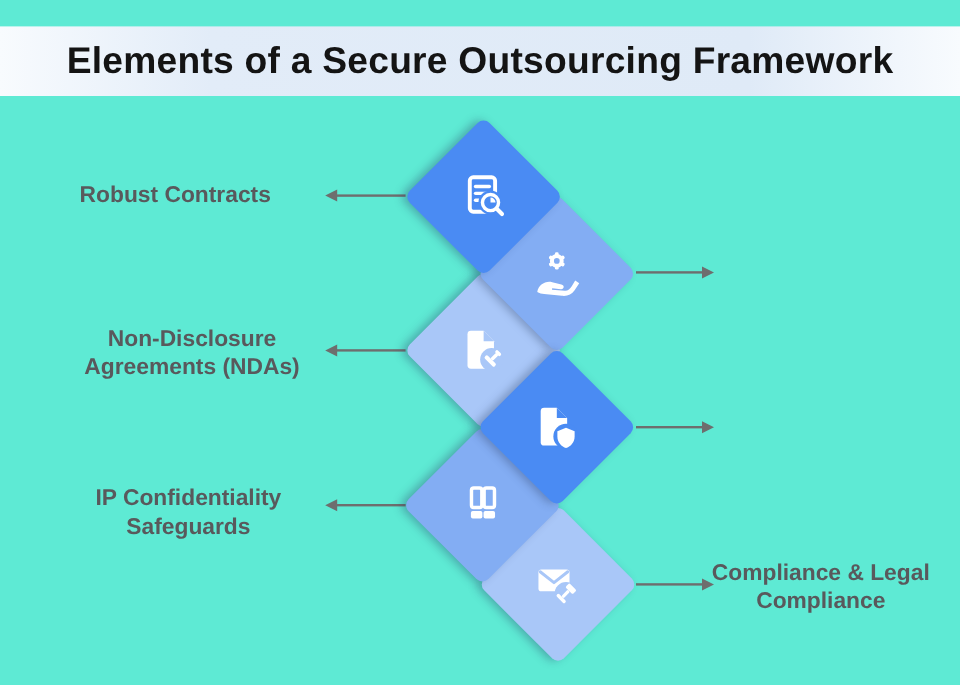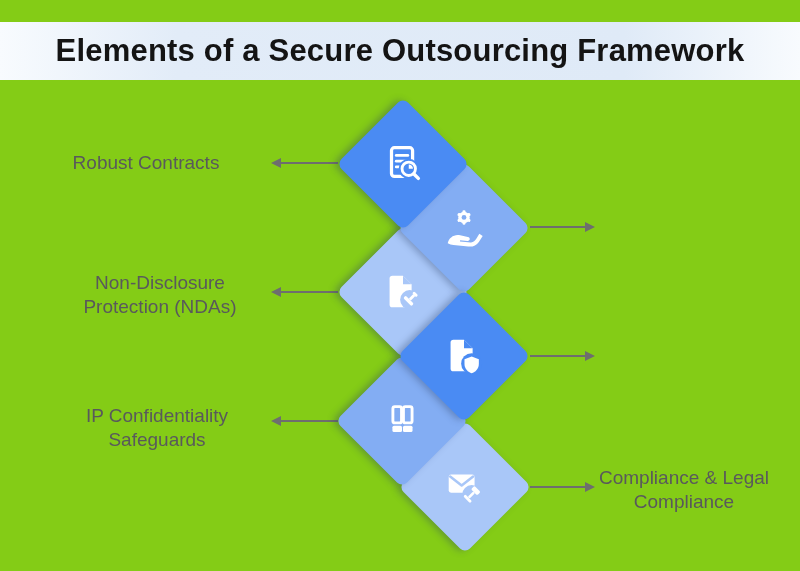--- a/index.html
+++ b/index.html
@@ -1,17 +1,17 @@
 <!DOCTYPE html>
 <html><head>
 <meta charset="utf-8">
 <style>
   html,body{margin:0;padding:0;background:#ffffff;}
   #stage{
-    position:relative;width:800px;height:571px;background:#84cc16;overflow:hidden;
+    position:relative;width:800px;height:571px;background:#5eead4;overflow:hidden;
     font-family:"Liberation Sans",sans-serif;
     --dark:#4a8bf3;--med:#83adf3;--light:#a9c7f8;
   }
   
   .banner{
     position:absolute;left:0;top:22px;width:800px;height:58px;
     background:linear-gradient(90deg,#f8fbfe 0%,#e2ecf8 22%,#dfeaf7 78%,#f8fbfe 100%);
     display:flex;align-items:center;justify-content:center;
   }
   .banner h1{
@@ -47,21 +47,21 @@
   }
   .a1{left:280px;top:162px;width:58px}
   .a2{left:530px;top:226px;width:56px}
   .a3{left:280px;top:291px;width:58px}
   .a4{left:530px;top:355px;width:56px}
   .a5{left:280px;top:420px;width:58px}
   .a6{left:530px;top:486px;width:56px}
   
   .label{
     position:absolute;width:200px;text-align:center;
-    font-size:19px;font-weight:400;color:#59595c;line-height:1.25;
+    font-size:19px;font-weight:700;color:#59595c;line-height:1.25;
   }
   .l1{left:46px;top:151px}
   .l2{left:582px;top:199px}
   .l3{left:60px;top:271px}
   .l4{left:582px;top:338px}
   .l5{left:57px;top:404px}
   .l6{left:584px;top:466px}
   svg{display:block}
 </style>
 </head>
@@ -156,17 +156,17 @@
   </div>
 
   <div class="arrow left a1"></div>
   <div class="arrow right a2"></div>
   <div class="arrow left a3"></div>
   <div class="arrow right a4"></div>
   <div class="arrow left a5"></div>
   <div class="arrow right a6"></div>
 
   <div class="label l1">Robust Contracts</div>
-  <div class="label l3">Non-Disclosure Protection (NDAs)</div>
+  <div class="label l3">Non-Disclosure Agreements (NDAs)</div>
   <div class="label l5">IP Confidentiality Safeguards</div>
   <div class="label l6">Compliance &amp; Legal Compliance</div>
 
 </div>
 
 </body></html>

